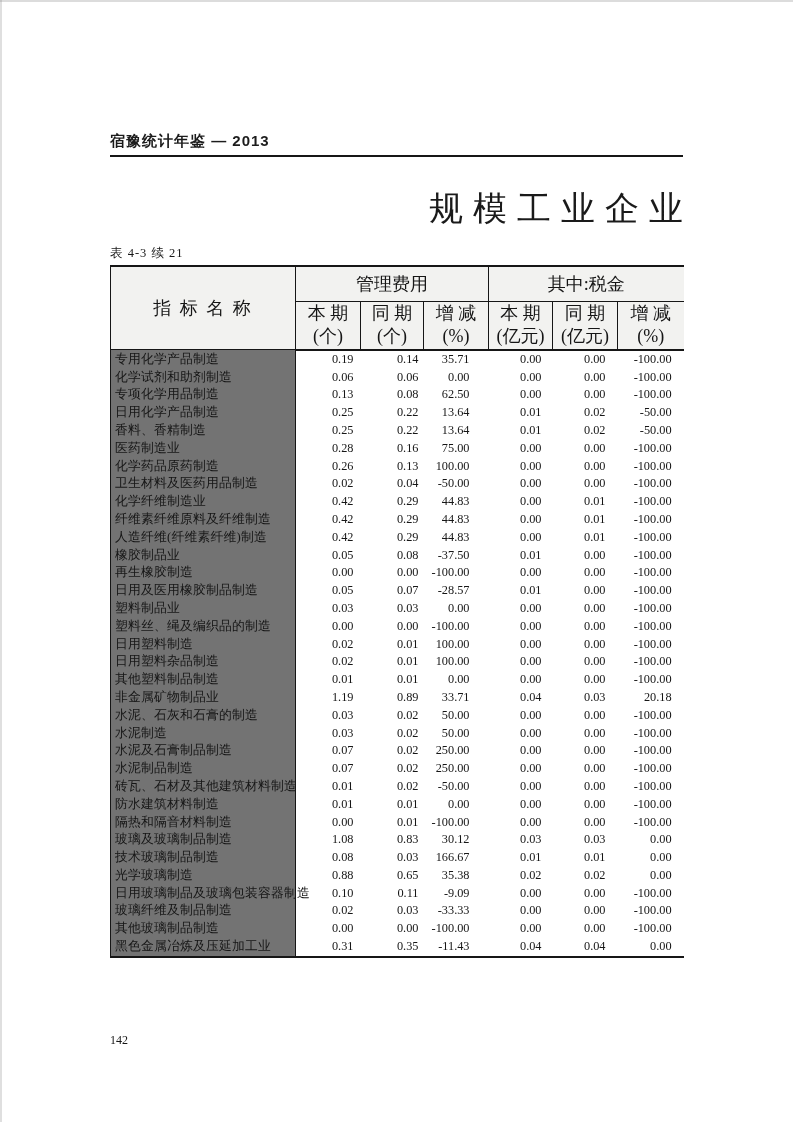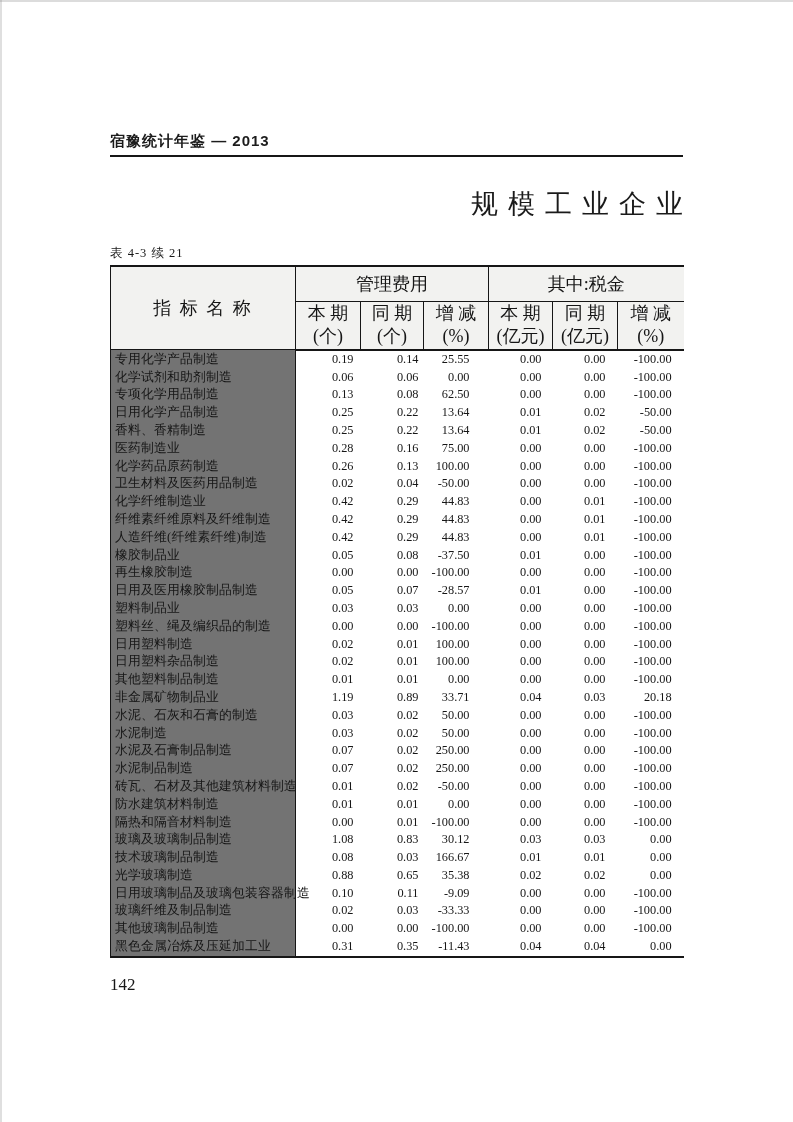--- a/index.html
+++ b/index.html
@@ -10,21 +10,21 @@
     box-shadow: inset 0 2px 0 rgba(140,140,140,0.30), inset 2px 0 0 rgba(110,110,110,0.22);
   }
   .masthead {
     position:absolute; left:110px; top:132px; width:573px;
     border-bottom:2px solid #161616; padding-bottom:4px;
     font-family:"Liberation Sans","DejaVu Sans",sans-serif;
     font-weight:bold; font-size:15px; letter-spacing:1px; color:#1c1c1c;
   }
   .big-title {
     position:absolute; left:110px; top:186px; width:573px; text-align:right;
-    font-size:27px; font-weight:normal; letter-spacing:10px; color:#1a1a1a;
+    font-size:34px; font-weight:normal; letter-spacing:10px; color:#1a1a1a;
     white-space:nowrap;
   }
   .big-title .ls { margin-right:-10px; }
   .table-label { position:absolute; left:110px; top:245px; font-size:12.5px; letter-spacing:1px; }
   table.yb {
     position:absolute; left:110px; top:265px; width:573px;
     border-collapse:collapse; table-layout:fixed;
     border-top:2.5px solid #161616; border-bottom:2.5px solid #161616;
     border-left:1px solid #161616;
   }
@@ -53,21 +53,21 @@
     background:#737373; border-right:1px solid #161616;
     padding-left:4px; font-size:12.8px; letter-spacing:0.2px; text-align:left;
   }
   tbody td.num { text-align:right; font-family:"Liberation Serif","DejaVu Serif",serif; }
   tbody td.n1 { padding-right:7px; }
   tbody td.n2 { padding-right:5px; }
   tbody td.n3 { padding-right:19px; }
   tbody td.n4 { padding-right:11px; }
   tbody td.n5 { padding-right:12px; }
   tbody td.n6 { padding-right:12px; }
-  .pageno { position:absolute; left:110px; top:975px; font-size:17px; }
+  .pageno { position:absolute; left:110px; top:1033px; font-size:12px; }
 </style>
 </head>
 <body>
 
 <div class="page">
 
   <div class="masthead">
     <span>宿豫统计年鉴 — 2013</span>
   </div>
 
@@ -118,21 +118,21 @@
             <span class="sub1">增 减</span>
             <span class="sub2">(%)</span>
           </th>
         </tr>
     </thead>
     <tbody id="table-body">
         <tr>
           <td class="name">专用化学产品制造</td>
           <td class="num n1">0.19</td>
           <td class="num n2">0.14</td>
-          <td class="num n3">25.55</td>
+          <td class="num n3">35.71</td>
           <td class="num n4">0.00</td>
           <td class="num n5">0.00</td>
           <td class="num n6">-100.00</td>
         </tr>
         <tr>
           <td class="name">化学试剂和助剂制造</td>
           <td class="num n1">0.06</td>
           <td class="num n2">0.06</td>
           <td class="num n3">0.00</td>
           <td class="num n4">0.00</td>

